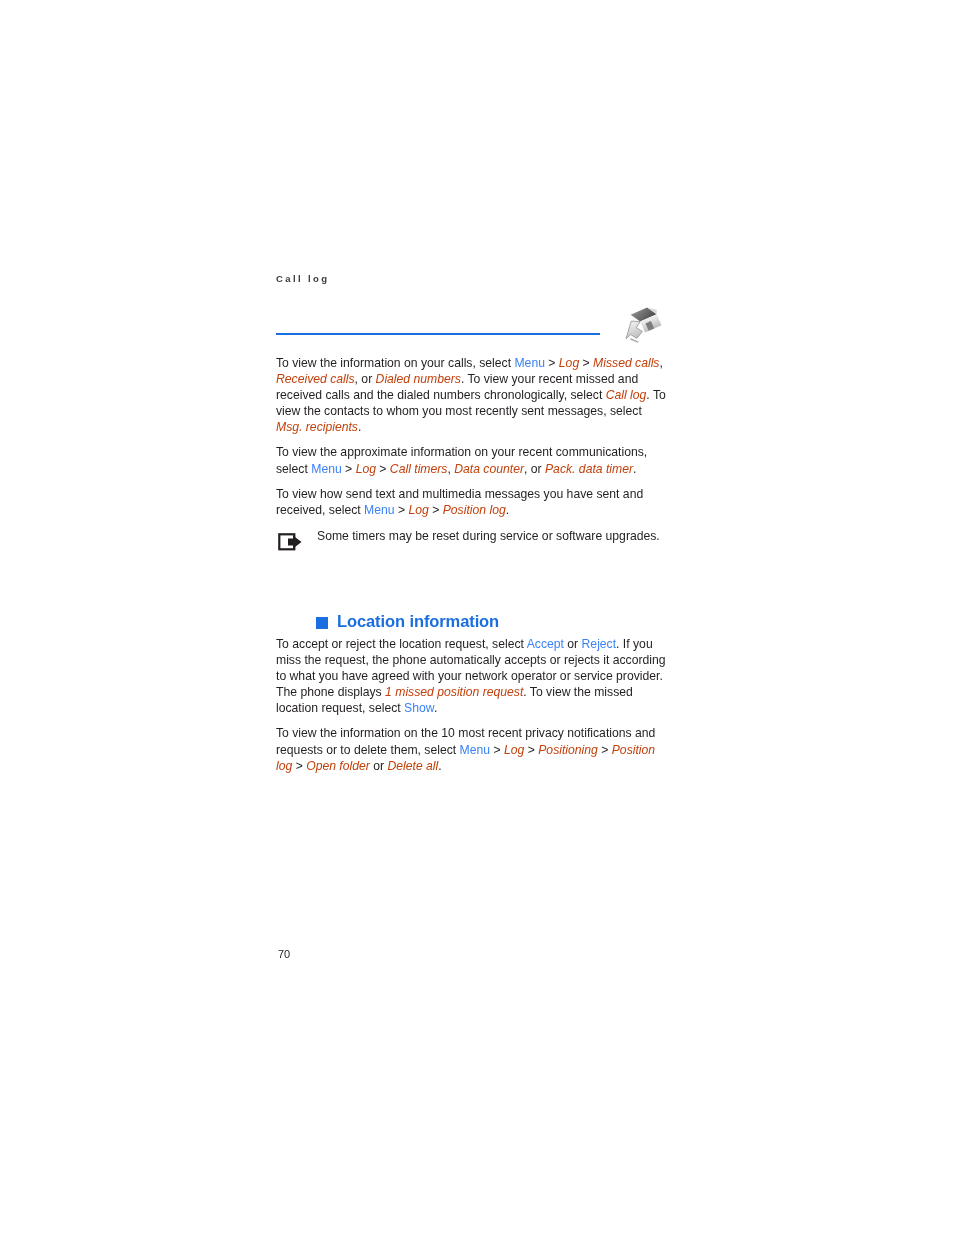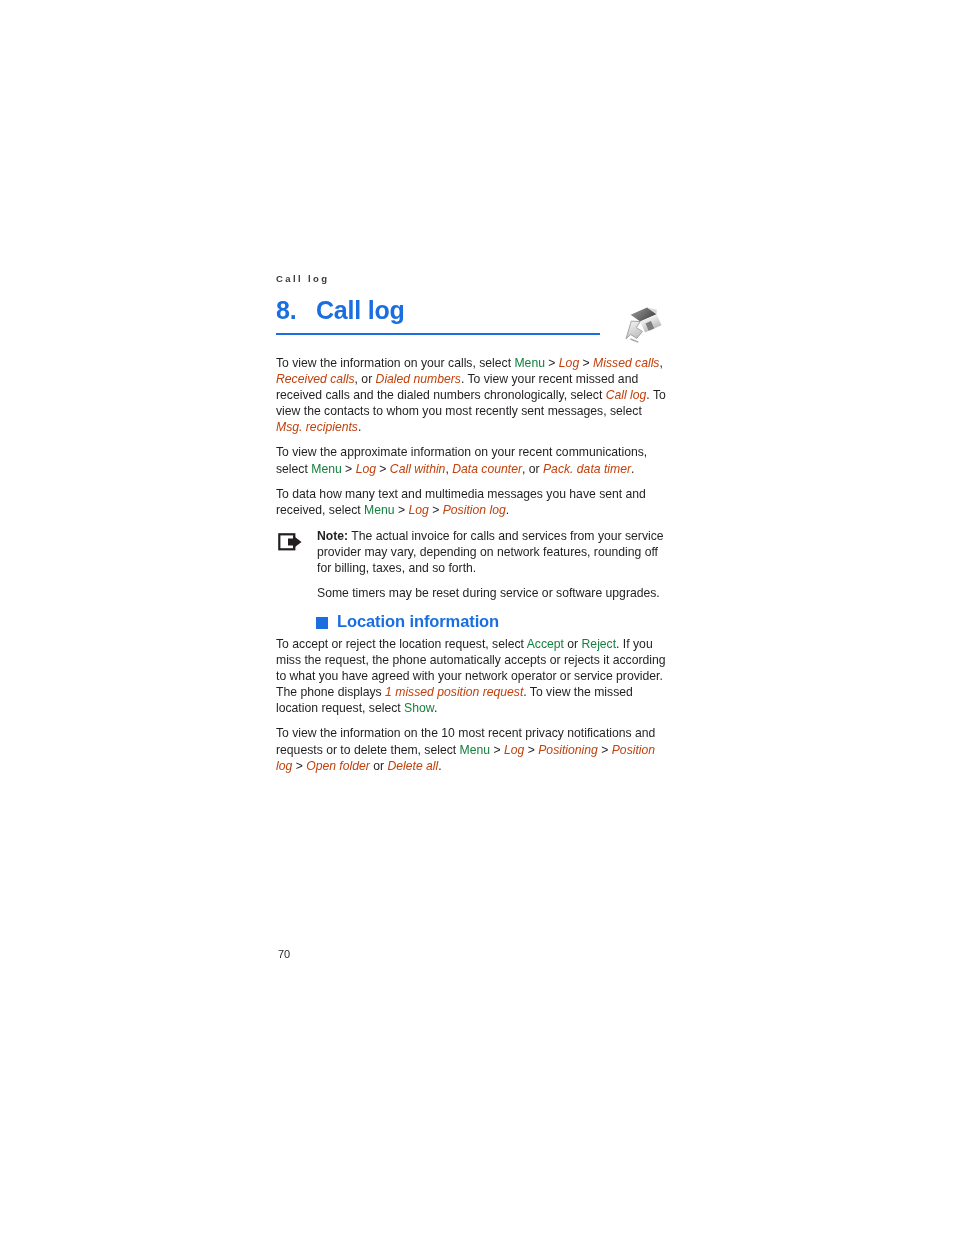--- a/index.html
+++ b/index.html
@@ -81,21 +81,21 @@
   p.para {
     margin: 0 0 9px 0;
     font-size: 12.2px;
     line-height: 16.1px;
     color: #231f20;
     text-align: left;
   }
   p.para:last-child { margin-bottom: 0; }
 
   .ui {               
-    color: #15803d;
+    color: #3b82f6;
   }
   .mi {               
     color: #c2410c;
     font-style: italic;
   }
   .sep {              
     color: #231f20;
   }
 
   
@@ -168,23 +168,20 @@
     color: #231f20;
   }
 </style>
 </head>
 <body>
 
 <div class="page">
 
   <div class="running-header">Call log</div>
 
-  <div class="chapter-title">
-    <span class="num">8.</span><span>Call log</span>
-  </div>
 
   <div class="title-rule"></div>
 
   <div class="chapter-icon">
     <svg width="60" height="52" viewBox="0 0 60 52" xmlns="http://www.w3.org/2000/svg">
       <defs>
         <linearGradient id="gMid" x1="0" y1="0" x2="1" y2="1">
           <stop offset="0" stop-color="#8c8c8c"></stop>
           <stop offset="1" stop-color="#4a4a4a"></stop>
         </linearGradient>
@@ -205,35 +202,34 @@
         <path d="M16 34 L22 40" stroke="#a8a8a8" stroke-width="1.4" fill="none"></path>
       </g>
     </svg>
   </div>
 
   <div class="body-col">
 
 
     <p class="para"><span>To view the information on your calls, select </span><span class="ui">Menu</span><span class="sep"> &gt; </span><span class="mi">Log</span><span class="sep"> &gt; </span><span class="mi">Missed calls</span><span>, </span><span class="mi">Received calls</span><span>, or </span><span class="mi">Dialed numbers</span><span>. To view your recent missed and received calls and the dialed numbers chronologically, select </span><span class="mi">Call log</span><span>. To view the contacts to whom you most recently sent messages, select </span><span class="mi">Msg. recipients</span><span>.</span></p>
 
-    <p class="para"><span>To view the approximate information on your recent communications, select </span><span class="ui">Menu</span><span class="sep"> &gt; </span><span class="mi">Log</span><span class="sep"> &gt; </span><span class="mi">Call within</span><span>, </span><span class="mi">Data counter</span><span>, or </span><span class="mi">Pack. data timer</span><span>.</span></p>
-
-    <p class="para"><span>To data how many text and multimedia messages you have sent and received, select </span><span class="ui">Menu</span><span class="sep"> &gt; </span><span class="mi">Log</span><span class="sep"> &gt; </span><span class="mi">Position log</span><span>.</span></p>
+    <p class="para"><span>To view the approximate information on your recent communications, select </span><span class="ui">Menu</span><span class="sep"> &gt; </span><span class="mi">Log</span><span class="sep"> &gt; </span><span class="mi">Call timers</span><span>, </span><span class="mi">Data counter</span><span>, or </span><span class="mi">Pack. data timer</span><span>.</span></p>
+
+    <p class="para"><span>To view how send text and multimedia messages you have sent and received, select </span><span class="ui">Menu</span><span class="sep"> &gt; </span><span class="mi">Log</span><span class="sep"> &gt; </span><span class="mi">Position log</span><span>.</span></p>
 
   </div>
 
   <div class="note-block">
     <div class="note-icon">
       <svg width="28" height="20" viewBox="0 0 28 20" xmlns="http://www.w3.org/2000/svg">
         <rect x="1.3" y="1.3" width="15" height="15" fill="#ffffff" stroke="#231f20" stroke-width="2.2"></rect>
         <path d="M10 5.5 L10 12.5 L15 12.5 L15 15.5 L23.5 9 L15 2.5 L15 5.5 Z" fill="#231f20"></path>
       </svg>
     </div>
     <div class="note-body">
-      <p><span class="note-lead">Note:</span><span> The actual invoice for calls and services from your service provider may vary, depending on network features, rounding off for billing, taxes, and so forth.</span></p>
       <p>Some timers may be reset during service or software upgrades.</p>
     </div>
   </div>
 
   <div class="section-head">
     <span class="section-bullet"></span>
     <span class="section-title">Location information</span>
   </div>
 
   <div class="body-col-2">

